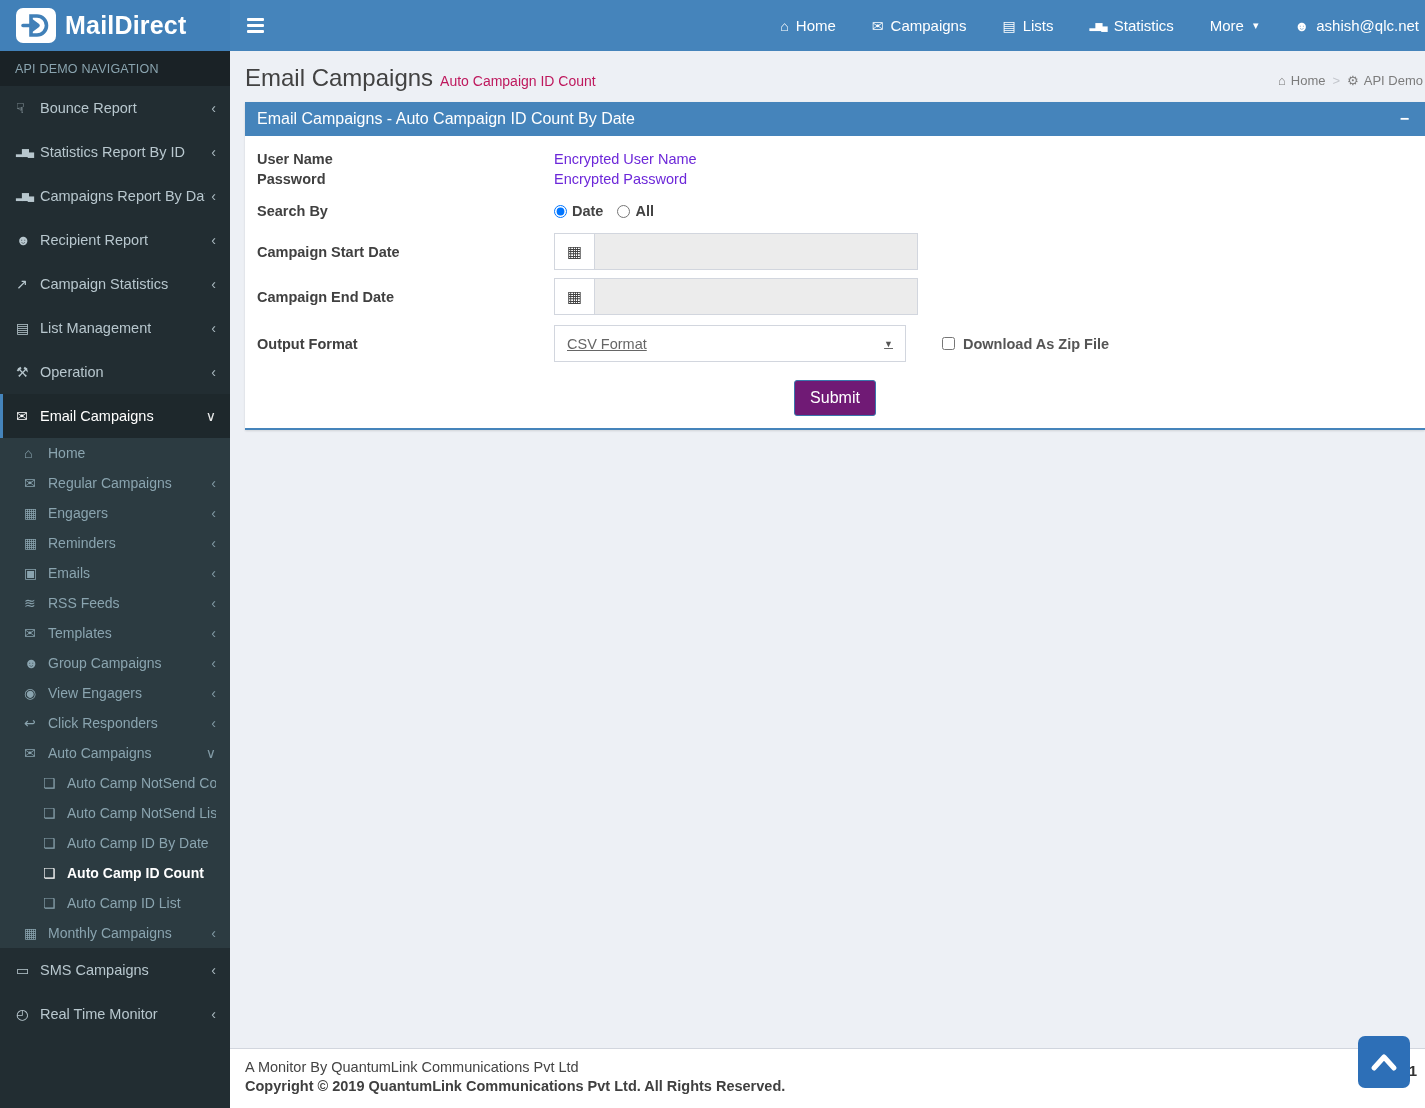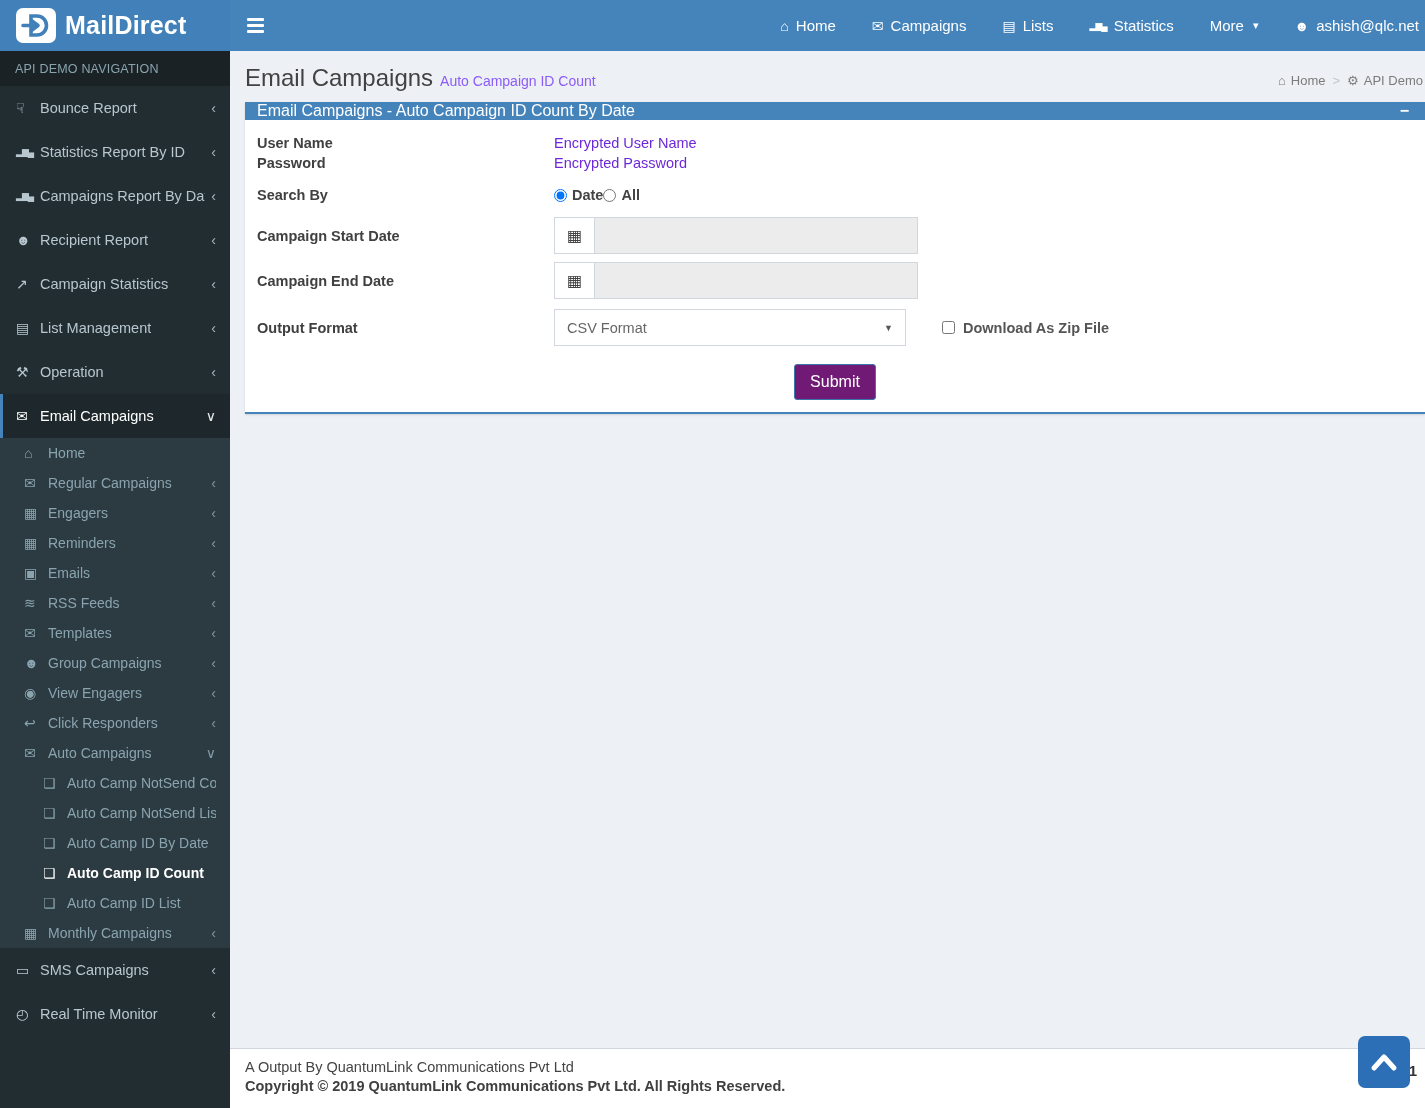--- a/index.html
+++ b/index.html
@@ -34,43 +34,43 @@
   .nav-links { margin-left:auto; display:flex; align-items:center; gap:36px; padding-right:6px; }
   .nav-link { color:#fff; font-size:15px; display:flex; align-items:center; gap:7px; cursor:pointer; white-space:nowrap; }
   .nav-ic { font-size:14px; }
   .nav-ic.multi { font-size:9px; letter-spacing:-1px; }
   .nav-caret { font-size:11px; margin-left:2px; }
 
   
   .content-wrapper { position:absolute; left:230px; top:51px; right:0; bottom:60px; background:#edf0f5; overflow:hidden; }
   .content-header { position:relative; padding:13px 0 10px 15px; }
   .page-title { font-size:24px; font-weight:normal; color:#424242; display:inline; }
-  .page-subtitle { font-size:14px; color:#8b5cf6; margin-left:7px; }
+  .page-subtitle { font-size:14px; color:#be185d; margin-left:7px; }
   .breadcrumb { position:absolute; right:2px; top:22px; font-size:13px; color:#7c7c7c; white-space:nowrap; display:flex; align-items:center; gap:7px; }
   .crumb { display:flex; align-items:center; gap:5px; cursor:pointer; }
   .bc-sep { color:#c3c6cc; }
   .bc-icon { font-size:13px; color:#7c7c7c; }
 
   .panel { margin-left:15px; background:#fff; border-bottom:2px solid #4584bb; box-shadow:0 1px 2px rgba(0,0,0,.12); }
-  .panel-header { background:#4584bb; color:#fff; padding:0 12px; font-size:16px; display:flex; align-items:center;gap:32px; }
+  .panel-header { background:#4584bb; color:#fff; padding:8px 12px; font-size:16px; display:flex; align-items:center;gap:32px; }
   .panel-collapse { margin-left:auto; font-size:16px; font-weight:bold; cursor:pointer; padding:0 4px; }
   .panel-body { padding:15px 12px 12px 12px; }
 
   .form-row { display:flex; align-items:center; margin-bottom:4px; }
   .form-label { width:297px; flex-shrink:0; font-weight:bold; color:#404040; font-size:14.5px; }
   .form-static { color:#6d28d9; font-size:14.5px; }
   .row-search { margin-top:16px; margin-bottom:14px; }
-  .radio-group { display:flex; align-items:flex-end; }
+  .radio-group { display:flex; align-items:flex-end; gap:14px; }
   .radio-opt { display:flex; align-items:center; gap:5px; font-weight:bold; color:#444; font-size:14.5px; cursor:pointer; }
   .row-date { margin-bottom:8px; }
   .input-group { display:flex; width:364px; height:37px; border:1px solid #d2d6de; background:#ececec; }
   .input-addon { width:40px; flex-shrink:0; background:#fff; border-right:1px solid #d2d6de; display:flex; align-items:center; justify-content:center; font-size:16px; color:#444; cursor:pointer; }
   .date-input { flex:1; border:none; background:#ececec; outline:none; padding:0 8px; font-size:14px; color:#555; }
   .row-output { margin-top:10px; }
-  .fake-select { width:352px; height:37px; border:1px solid #d2d6de; background:#fff; display:flex; align-items:center; padding:0 12px; color:#666; font-size:14.5px; cursor:pointer; }
+  .fake-select { width:352px; height:37px; border:1px solid #d2d6de; background:#fff; display:flex; align-items:center; padding:0 12px; color:#666; font-size:14.5px; cursor:pointer;text-decoration:underline; }
   .select-caret { margin-left:auto; font-size:9px; color:#555; }
   .zip-wrap { display:flex; align-items:center; gap:8px; margin-left:36px; font-weight:bold; color:#555; font-size:14.5px; cursor:pointer; }
   .submit-row { text-align:center; margin-top:18px; }
   .submit-btn { background:#701a75; color:#fff; border:1px solid #3a76ac; border-radius:3px; padding:8px 15px; font-size:16px; cursor:pointer; font-family:inherit; }
 
   
   .footer { position:absolute; left:230px; right:0; bottom:0; height:60px; background:#fff; border-top:1px solid #d2d6de; padding:10px 0 0 15px; z-index:10; }
   .footer-line1 { color:#444; font-size:14.5px; }
   .footer-line2 { color:#404040; font-size:14.5px; font-weight:bold; margin-top:3px; }
   .footer-version { position:absolute; right:8px; top:13px; font-size:15px; font-weight:bold; color:#333; }
@@ -335,21 +335,21 @@
 
       <div class="submit-row">
         <button class="submit-btn">Submit</button>
       </div>
 
     </div>
   </div>
 </div>
 
 <div class="footer">
-  <div class="footer-line1">A Output By QuantumLink Communications Pvt Ltd</div>
+  <div class="footer-line1">A Monitor By QuantumLink Communications Pvt Ltd</div>
   <div class="footer-line2">Copyright © 2019 QuantumLink Communications Pvt Ltd. All Rights Reserved.</div>
   <div class="footer-version">V - 4.1</div>
 </div>
 
 <div class="scroll-top">
   <svg width="30" height="22" viewBox="0 0 30 22">
     <polyline points="5,17 15,6 25,17" fill="none" stroke="#ffffff" stroke-width="5" stroke-linecap="round" stroke-linejoin="round"></polyline>
   </svg>
 </div>
 

